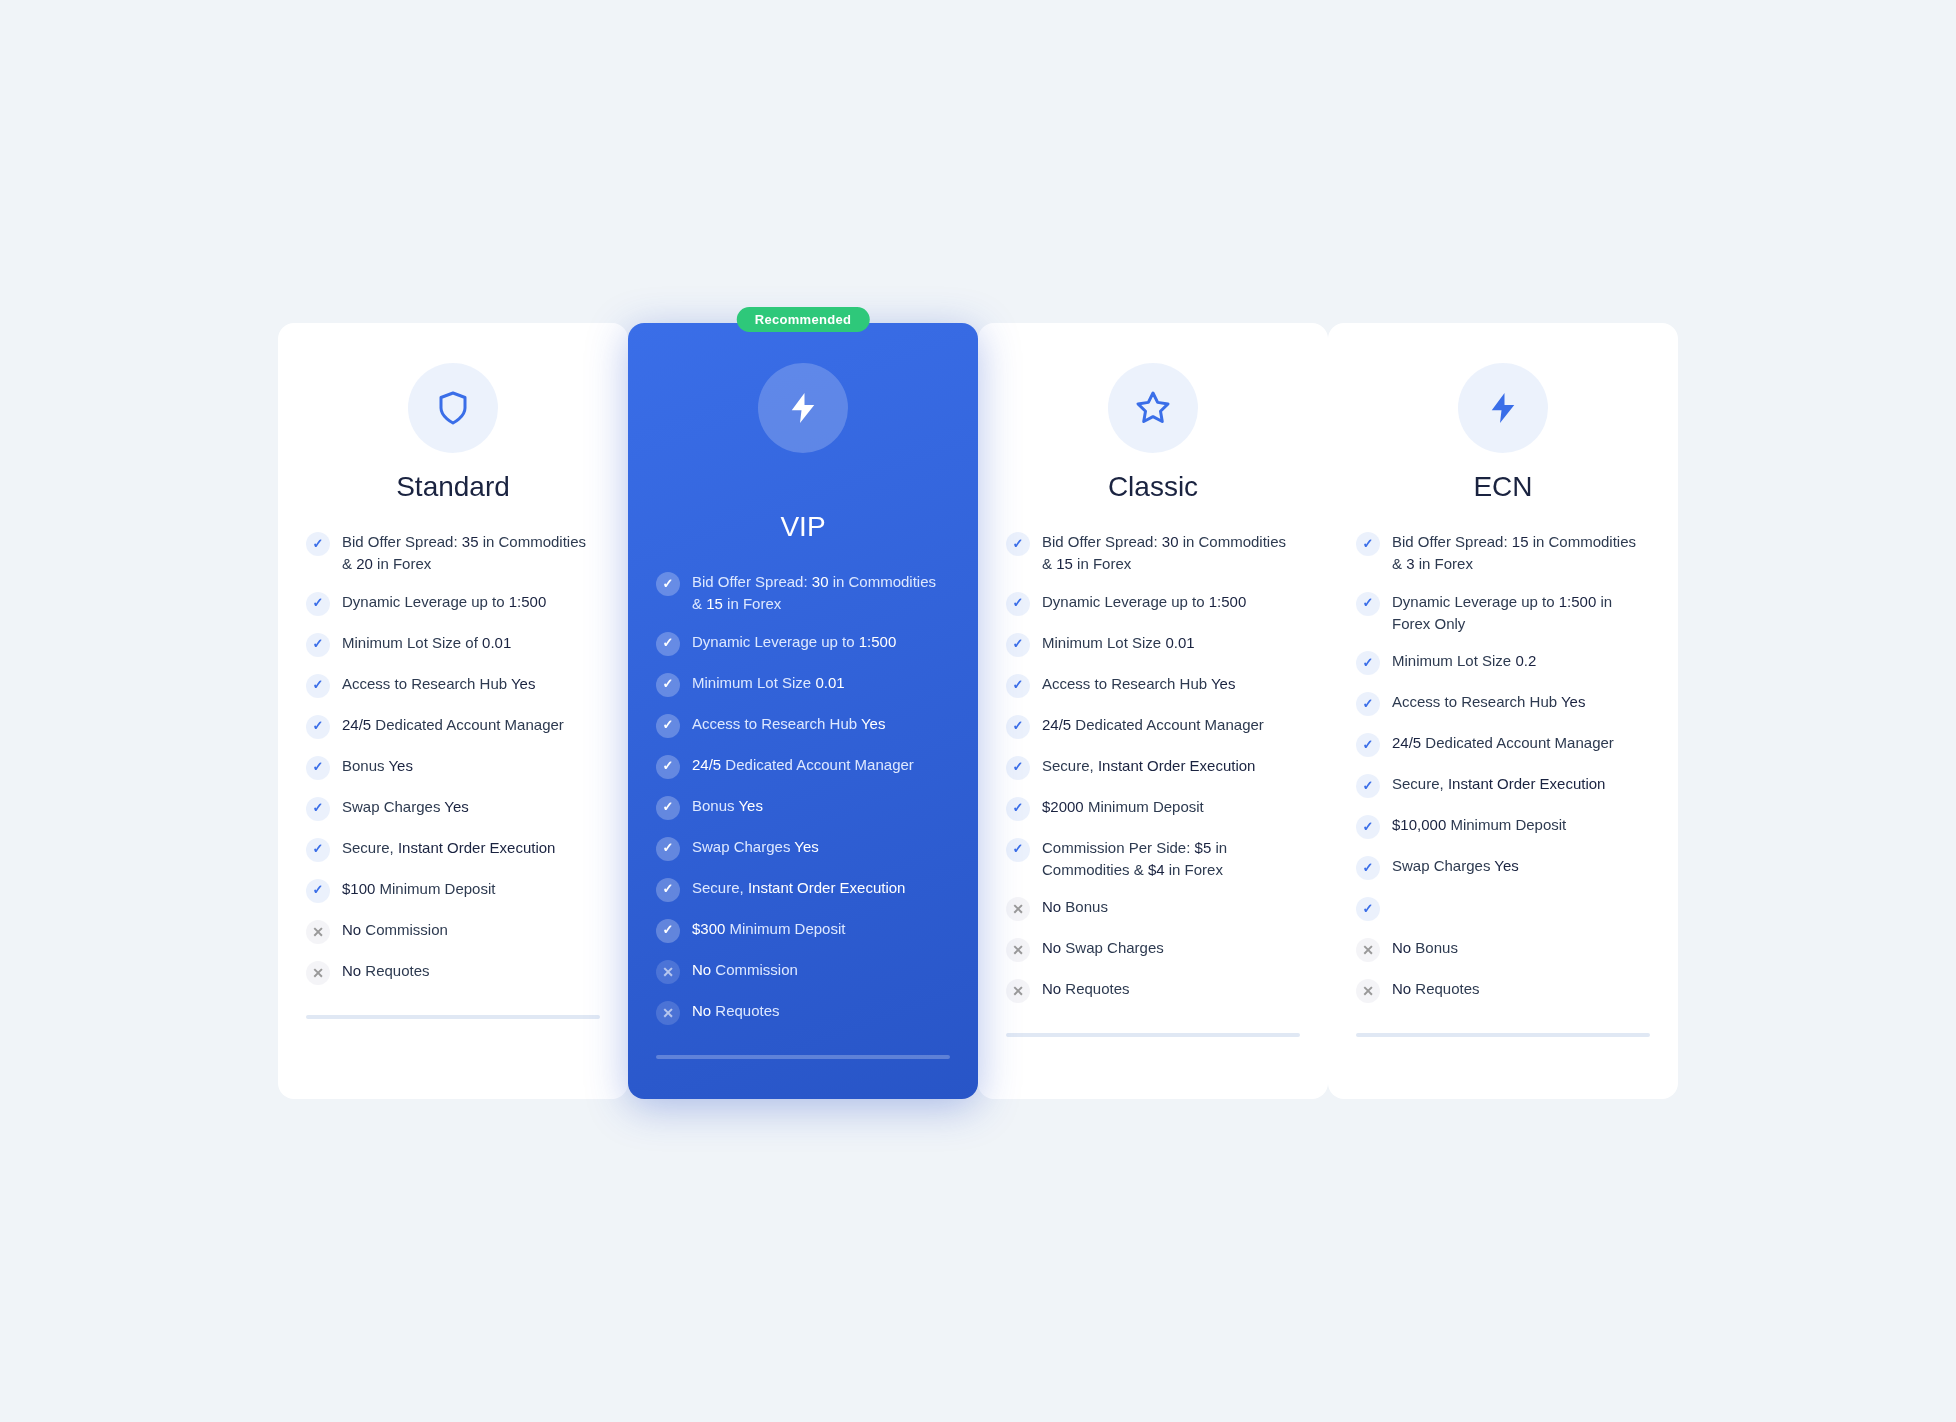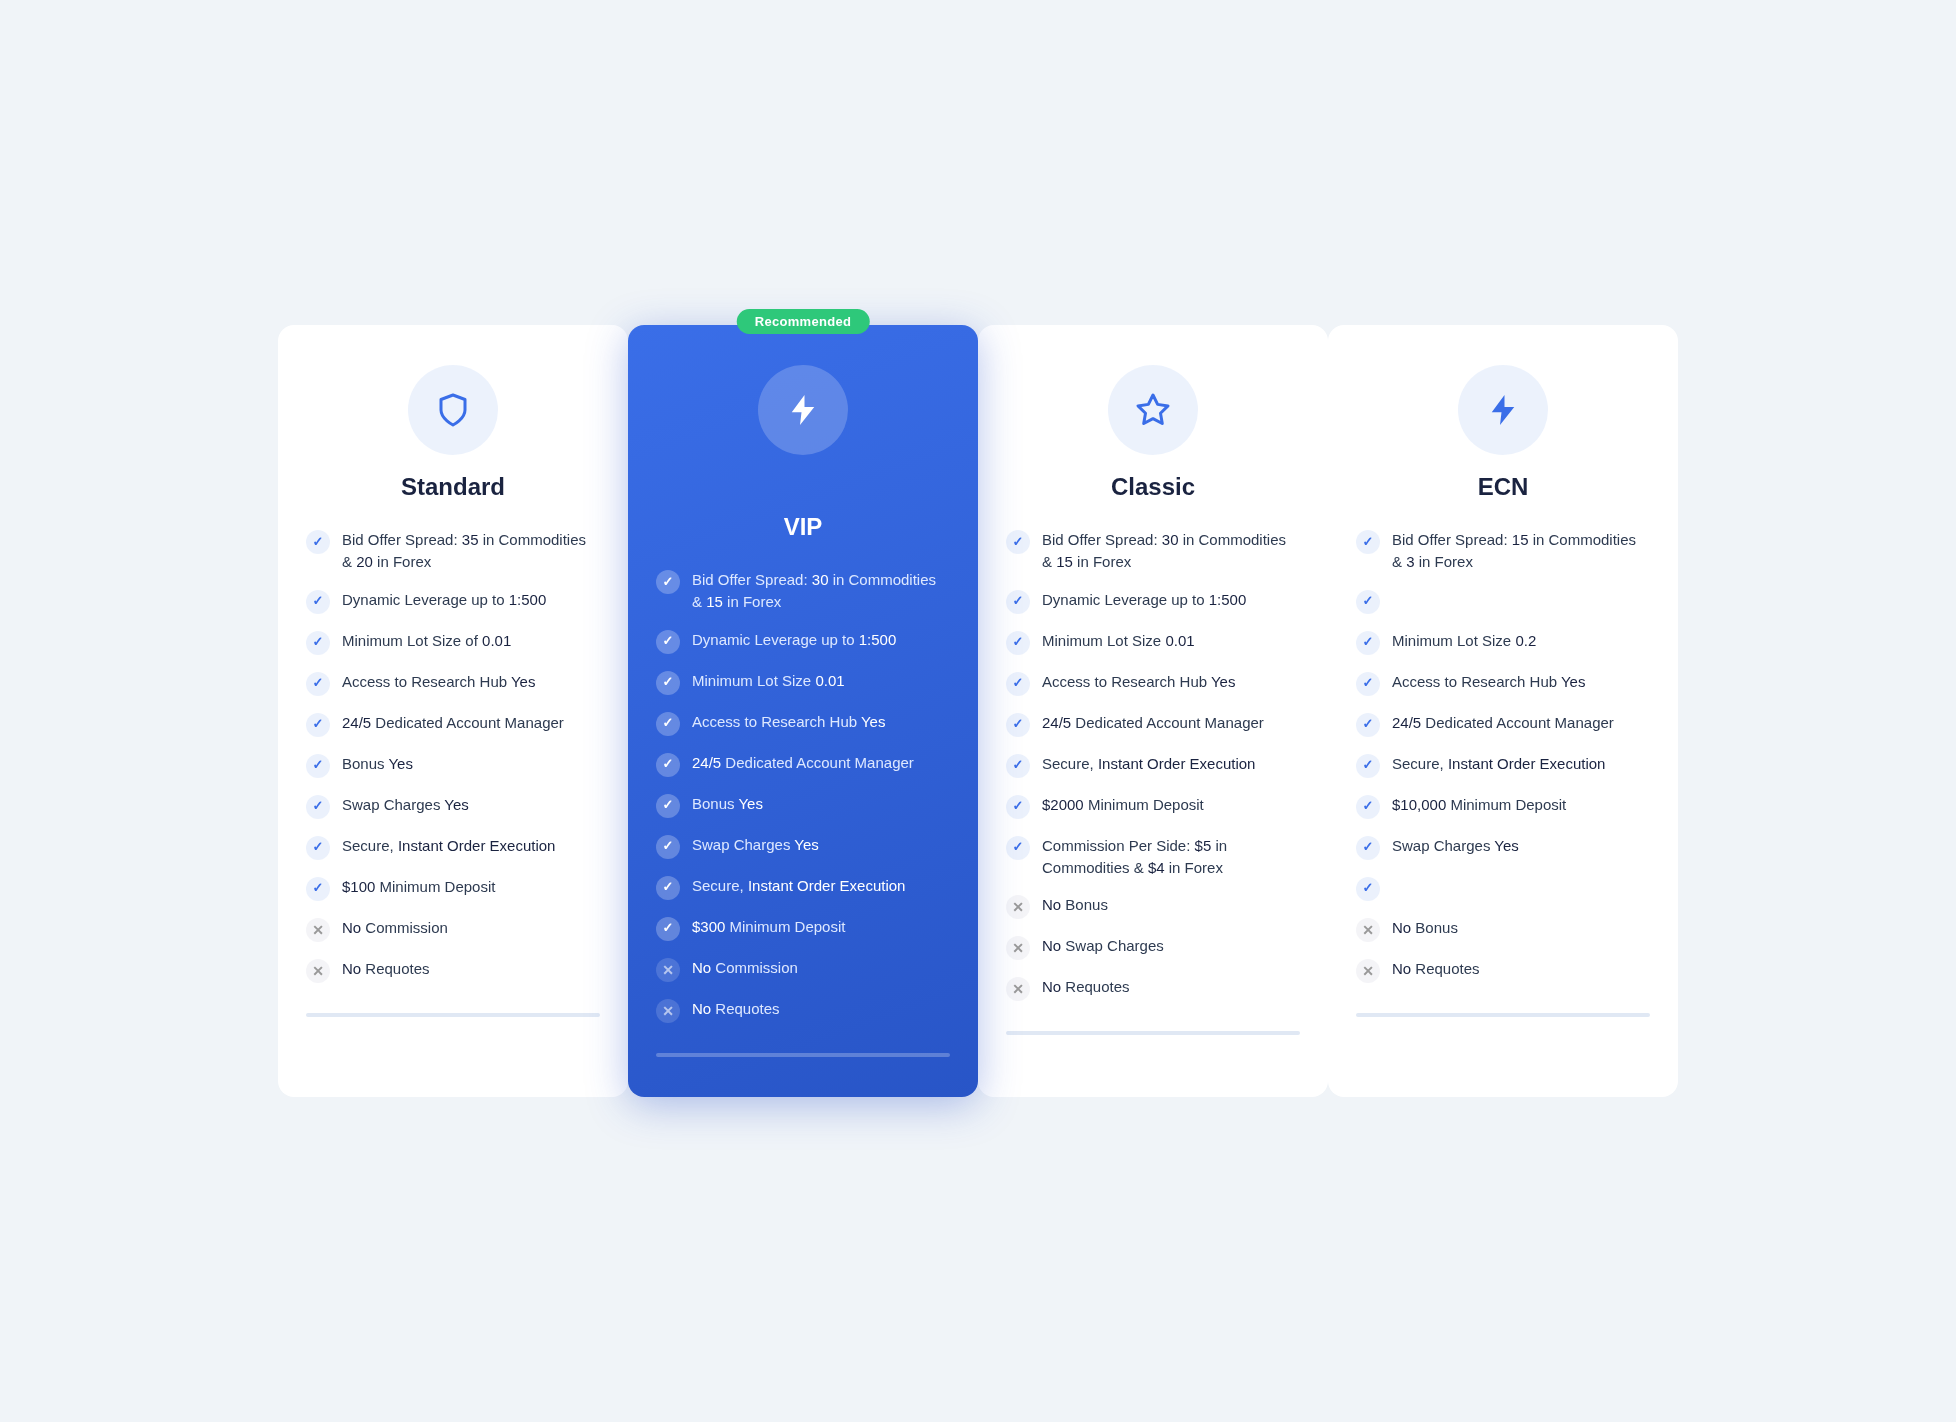--- a/index.html
+++ b/index.html
@@ -100,22 +100,22 @@
       align-items: center;
       justify-content: center;
     }
 
     .plan-icon svg {
       width: 36px;
       height: 36px;
     }
 
     .plan-title {
-      font-size: 24px;
-      font-weight: 700;
+      font-size: 28px;
+      font-weight: 400;
       color: #1a2340;
       margin-bottom: 28px;
       text-align: center;
     }
 
     .plan-card.vip .plan-title {
       color: #ffffff;
       margin-top: 40px;
     }
 
@@ -423,20 +423,21 @@
       <div class="plan-title">ECN</div>
       <ul class="features-list">
 
         <li class="feature-item">
           <span class="feature-icon check">✓</span>
           <span class="feature-text">Bid Offer Spread: <b>15</b> in Commodities &amp; <b>3</b> in Forex</span>
         </li>
 
         <li class="feature-item">
           <span class="feature-icon check">✓</span>
+          <span class="feature-text">Dynamic Leverage up to <b>1:500</b> in Forex Only</span>
         </li>
 
         <li class="feature-item">
           <span class="feature-icon check">✓</span>
           <span class="feature-text">Minimum Lot Size <b>0.2</b></span>
         </li>
 
         <li class="feature-item">
           <span class="feature-icon check">✓</span>
           <span class="feature-text">Access to Research Hub <b>Yes</b></span>

